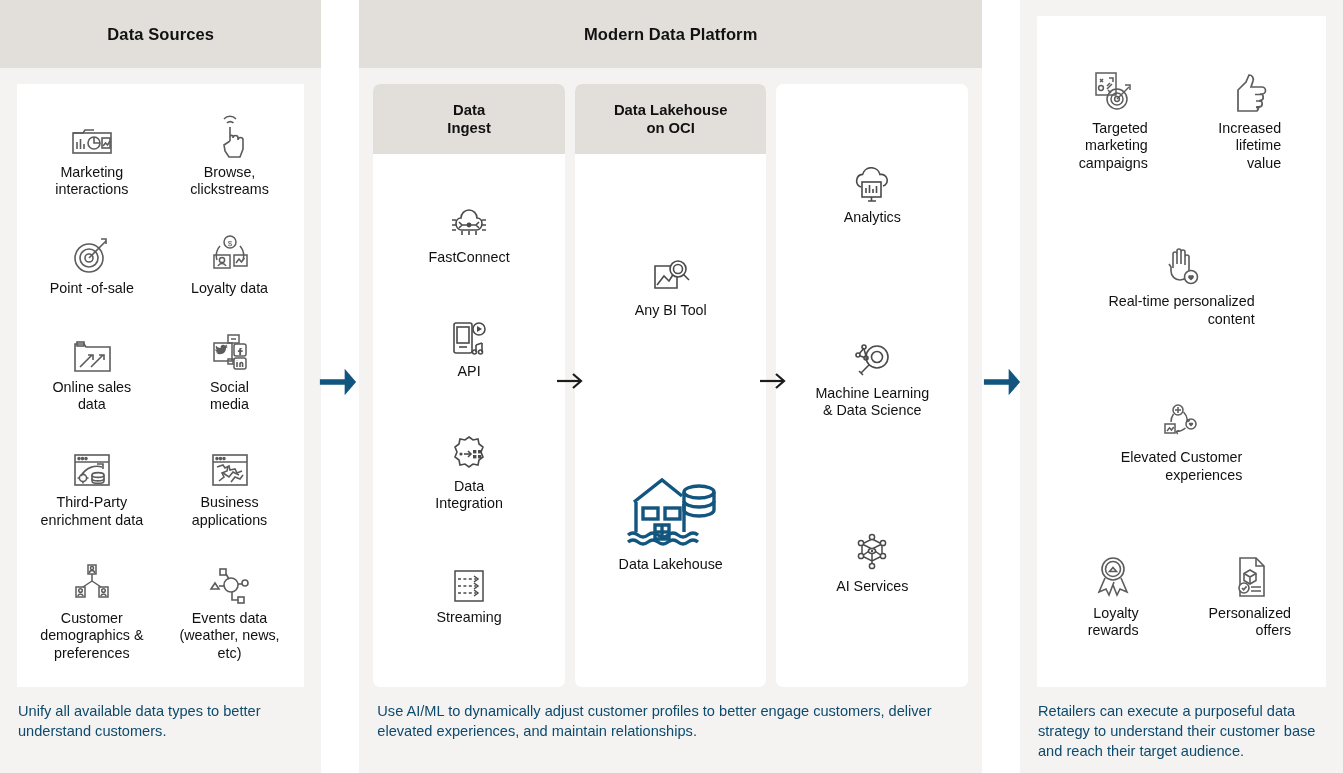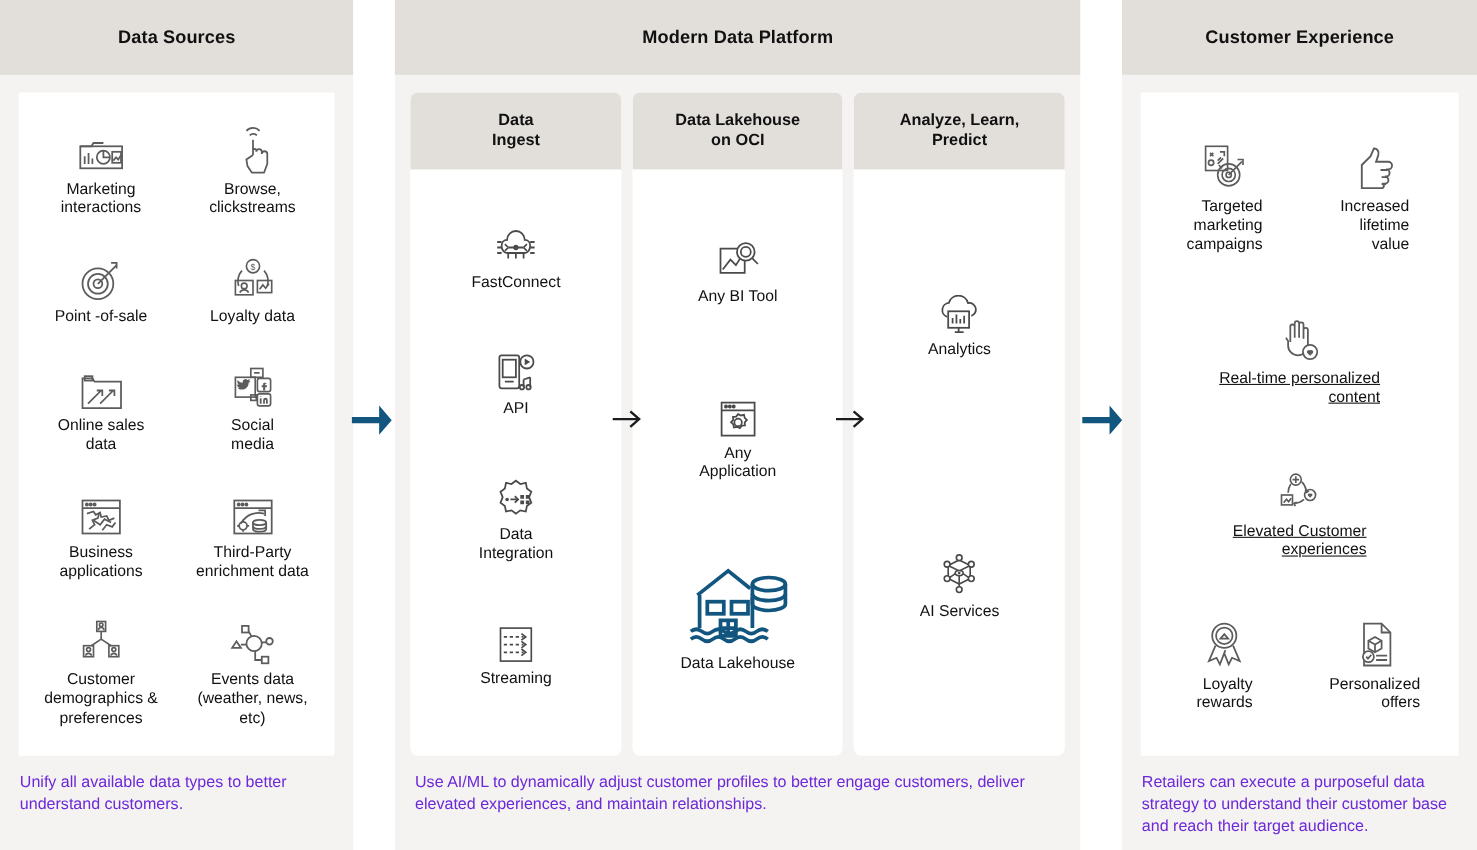--- a/index.html
+++ b/index.html
@@ -26,39 +26,39 @@
   }
 
   
   .card{
     background:#ffffff;border-radius:1px;
     margin:16px 17px 0 17px;
     flex:1;
     display:flex;flex-direction:column;
   }
   .caption{
-    font-size:14.6px;line-height:1.38;color:#6d28d9;
+    font-size:14.6px;line-height:1.38;color:#0c4a6e;
     padding:14px 18px 0 18px;
     height:86px;box-sizing:border-box;
   }
 
   
   .grid2{
     flex:1;display:grid;grid-template-columns:1fr 1fr;
     align-content:space-around;justify-items:center;
     padding:14px 6px 10px 6px;box-sizing:border-box;
   }
   .cell{display:flex;flex-direction:column;align-items:center;width:100%;}
   .cell .ico{height:46px;display:flex;align-items:flex-end;justify-content:center;margin-bottom:5px;}
   .cell .lbl{font-size:14.3px;line-height:1.2;text-align:center;color:#111;max-width:128px;}
 
   
   .cx-wrap{flex:1;display:flex;flex-direction:column;justify-content:space-around;padding:16px 8px 14px 8px;box-sizing:border-box;}
   .cx-row{display:flex;justify-content:space-around;align-items:flex-start;}
-  .cx-row.single{justify-content:center;text-decoration:underline;}
+  .cx-row.single{justify-content:center;}
   .cx-item{display:flex;flex-direction:column;align-items:center;width:150px;}
   .cx-item.wide{width:260px;}
   .cx-item .ico{height:50px;display:flex;align-items:flex-end;justify-content:center;margin-bottom:5px;}
   .cx-item .lbl{font-size:14.3px;line-height:1.2;text-align:right;color:#111;}
 
   
   .plat-body{flex:1;display:flex;gap:10px;padding:16px 14px 0 14px;box-sizing:border-box;}
   .panel{
     flex:1;background:#ffffff;border-radius:7px;overflow:hidden;
     display:flex;flex-direction:column;
@@ -184,38 +184,20 @@
               <path d="M10 22c5 1 8-2 8-6l2-1-1.5-.5.8-2-2.3 1a2.6 2.6 0 0 0-4.4 2.4c-2 0-3.6-1-4.6-2.4-.6 1.8 0 3.4 1 4.3-.8 0-1.3-.2-1.8-.5.2 1.7 1.2 2.7 2.6 3-.6.3-1.3.4-2 .2z" fill="#5c5c5c" stroke="none"></path>
               <rect x="26" y="12" width="12" height="12" rx="2"></rect>
               <path d="M33.5 16h-1.3a1 1 0 0 0-1 1v1.2h-1.3v1.8h1.3V23h1.9v-3h1.4l.3-1.8h-1.7v-1c0-.3.1-.4.5-.4h1.2z" fill="#5c5c5c" stroke="none"></path>
               <rect x="26" y="26" width="12" height="11" rx="2"></rect>
               <path d="M29 30v5M29 28.3v.3M32 35v-3.2a1.3 1.3 0 0 1 2.6 0V35" stroke-width="1.6"></path>
               <rect x="20" y="27" width="5" height="5"></rect>
             </g>
               </svg>
           </span>
           <span class="lbl">Social<br>media</span>
-        </div>
-
-        <div class="cell">
-          <span class="ico">
-            <svg width="42" height="38" viewBox="0 0 42 38">
-                <g fill="none" stroke="#5c5c5c" stroke-width="1.6">
-              <rect x="4" y="4" width="34" height="30"></rect>
-                  <path d="M4 11h34"></path>
-              <circle cx="8" cy="7.6" r="1" fill="#5c5c5c"></circle>
-                  <circle cx="11.5" cy="7.6" r="1" fill="#5c5c5c"></circle>
-                  <circle cx="15" cy="7.6" r="1" fill="#5c5c5c"></circle>
-              <path d="M8 16l6-2 2 3 4-2 1 4 5-1 2 4 5-2"></path>
-              <path d="M10 30l5-4-2-4 5-2 1-4M22 31l4-5 5 2 3-4"></path>
-              <path d="M14 22l6 4 4-5 6 3"></path>
-            </g>
-              </svg>
-          </span>
-          <span class="lbl">Business<br>applications</span>
         </div>
 
         <div class="cell">
           <span class="ico">
             <svg width="42" height="38" viewBox="0 0 42 38">
                 <g fill="none" stroke="#5c5c5c" stroke-width="1.6">
               <rect x="4" y="4" width="34" height="30"></rect>
                   <path d="M4 11h34"></path>
               <circle cx="8" cy="7.6" r="1" fill="#5c5c5c"></circle>
                   <circle cx="11.5" cy="7.6" r="1" fill="#5c5c5c"></circle>
@@ -228,20 +210,38 @@
                   <path d="M21 24v6c0 1.3 2.7 2.4 6 2.4s6-1.1 6-2.4v-6"></path>
                   <path d="M21 27.5c0 1.3 2.7 2.4 6 2.4s6-1.1 6-2.4"></path>
             </g>
               </svg>
           </span>
           <span class="lbl">Third-Party<br>enrichment data</span>
         </div>
 
         <div class="cell">
           <span class="ico">
+            <svg width="42" height="38" viewBox="0 0 42 38">
+                <g fill="none" stroke="#5c5c5c" stroke-width="1.6">
+              <rect x="4" y="4" width="34" height="30"></rect>
+                  <path d="M4 11h34"></path>
+              <circle cx="8" cy="7.6" r="1" fill="#5c5c5c"></circle>
+                  <circle cx="11.5" cy="7.6" r="1" fill="#5c5c5c"></circle>
+                  <circle cx="15" cy="7.6" r="1" fill="#5c5c5c"></circle>
+              <path d="M8 16l6-2 2 3 4-2 1 4 5-1 2 4 5-2"></path>
+              <path d="M10 30l5-4-2-4 5-2 1-4M22 31l4-5 5 2 3-4"></path>
+              <path d="M14 22l6 4 4-5 6 3"></path>
+            </g>
+              </svg>
+          </span>
+          <span class="lbl">Business<br>applications</span>
+        </div>
+
+        <div class="cell">
+          <span class="ico">
             <svg width="44" height="42" viewBox="0 0 44 42">
                 <g fill="none" stroke="#5c5c5c" stroke-width="1.5">
               <rect x="18" y="2" width="8" height="9"></rect>
                   <circle cx="22" cy="5" r="1.6"></circle>
                   <path d="M19.5 10a2.5 2.5 0 0 1 5 0"></path>
               <path d="M22 11v7M22 18l-9 6M22 18l9 6"></path>
               <rect x="6" y="24" width="9" height="10"></rect>
                   <circle cx="10.5" cy="27.5" r="1.8"></circle>
                   <path d="M7.8 33a2.8 2.8 0 0 1 5.4 0"></path>
               <rect x="29" y="24" width="9" height="10"></rect>
@@ -372,36 +372,20 @@
                 <path d="M8 27l7-9 5 5 7-11"></path>
                 <circle cx="29" cy="11" r="8" fill="#ffffff"></circle>
                     <circle cx="29" cy="11" r="4.5"></circle>
                 <path d="M34.5 16.5L40 22"></path>
               </g>
                 </svg>
             </span>
             <span class="lbl">Any BI Tool</span>
           </div>
 
-          <div class="pitem">
-            <span class="ico">
-              <svg width="40" height="38" viewBox="0 0 40 38">
-                  <g fill="none" stroke="#4a4a4a" stroke-width="1.6">
-                <rect x="5" y="4" width="30" height="30"></rect>
-                    <path d="M5 11h30"></path>
-                <circle cx="9" cy="7.6" r="1" fill="#4a4a4a"></circle>
-                    <circle cx="12.5" cy="7.6" r="1" fill="#4a4a4a"></circle>
-                    <circle cx="16" cy="7.6" r="1" fill="#4a4a4a"></circle>
-                <path d="M20 14.5l2.6 1.2 2.8-.6.6 2.8 2 2-2 2 .2 2.8-2.8.3-1.8 2.2-2.6-1.2-2.8.6-.6-2.8-2-2 2-2-.2-2.8 2.8-.3z"></path>
-                <circle cx="20" cy="22" r="3.4"></circle>
-              </g>
-                </svg>
-            </span>
-            <span class="lbl">Any<br>Application</span>
-          </div>
 
           <div class="pitem blue">
             <span class="ico" style="height:80px">
               <svg width="98" height="80" viewBox="0 0 98 80">
                   <g fill="none" stroke="#12567f" stroke-width="3.4">
                 <path d="M12 30L40 8l20 16"></path>
                 <path d="M14 30v30M62 32v28"></path>
                 <rect x="21" y="36" width="15" height="11"></rect>
                 <rect x="43" y="36" width="15" height="11"></rect>
                 <path d="M33 53h14v14H33z"></path>
@@ -415,37 +399,53 @@
               </g>
                 </svg>
             </span>
             <span class="lbl">Data Lakehouse</span>
           </div>
 
         </div>
       </div>
 
       <div class="panel">
-        <div class="panel-head">Analyze, Learn,<br>Predict</div>
         <div class="panel-items">
 
           <div class="pitem">
             <span class="ico">
               <svg width="44" height="38" viewBox="0 0 44 38">
                   <g fill="none" stroke="#4a4a4a" stroke-width="1.6">
                 <path d="M11 20a6.5 6.5 0 0 1 1.6-12.6A9 9 0 0 1 30 7.5a6 6 0 0 1 3 11.6"></path>
                 <rect x="12" y="15" width="19" height="15"></rect>
                 <path d="M16 26v-5M19.5 26v-8M23 26v-4M26.5 26v-7"></path>
                 <path d="M18 34h8M21.5 30v4"></path>
               </g>
                 </svg>
             </span>
             <span class="lbl">Analytics</span>
           </div>
 
+          <div class="pitem">
+            <span class="ico">
+              <svg width="44" height="40" viewBox="0 0 44 40">
+                  <g fill="none" stroke="#4a4a4a" stroke-width="1.6">
+                <circle cx="27" cy="16" r="11"></circle>
+                    <circle cx="27" cy="16" r="5.5"></circle>
+                <path d="M19.2 23.8L11 32"></path>
+                    <path d="M9 30l4 4"></path>
+                <circle cx="14" cy="6" r="2"></circle>
+                    <circle cx="8" cy="14" r="2"></circle>
+                    <circle cx="16" cy="17" r="2"></circle>
+                <path d="M14 8l2 7M9.5 12.5L14 7M9.7 14.8l4.6 1.6"></path>
+              </g>
+                </svg>
+            </span>
+            <span class="lbl">Machine Learning<br>&amp; Data Science</span>
+          </div>
 
           <div class="pitem">
             <span class="ico">
               <svg width="42" height="42" viewBox="0 0 42 42">
                   <g fill="none" stroke="#4a4a4a" stroke-width="1.5">
                 <path d="M21 7l10 5v12l-10 5-10-5V12z"></path>
                 <path d="M11 12l10 5 10-5M21 17v15"></path>
                 <path d="M11 24l10-7 10 7"></path>
                 <circle cx="21" cy="5" r="2.6" fill="#fff"></circle>
                     <circle cx="32" cy="11" r="2.6" fill="#fff"></circle>
@@ -464,21 +464,20 @@
         </div>
       </div>
 
     </div>
     <div class="caption">Use AI/ML to dynamically adjust customer profiles to better engage customers, deliver elevated experiences, and maintain relationships.</div>
   </div>
 
   <div class="gap"></div>
 
   <div class="col col-cx">
-    <div class="col-head">Customer Experience</div>
     <div class="card">
       <div class="cx-wrap">
 
         <div class="cx-row">
           <div class="cx-item">
             <span class="ico">
               <svg width="50" height="46" viewBox="0 0 50 46">
                   <g fill="none" stroke="#5c5c5c" stroke-width="1.5">
                 <rect x="8" y="4" width="20" height="22"></rect>
                 <path d="M12 10l3 3M15 10l-3 3"></path>

